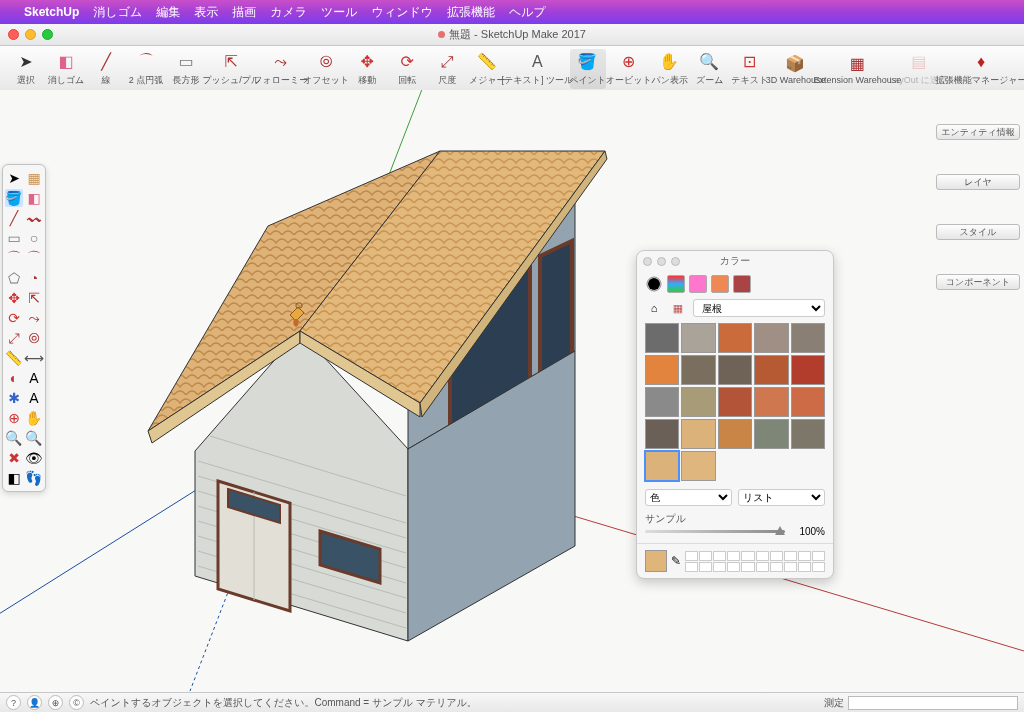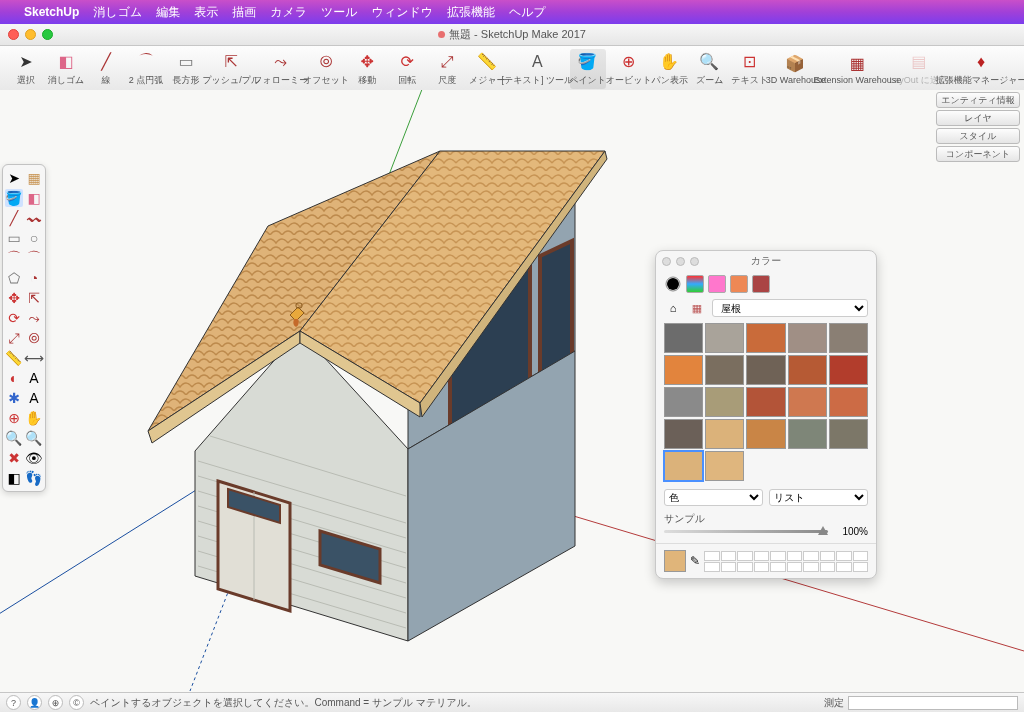--- a/index.html
+++ b/index.html
@@ -32,24 +32,24 @@
 .canvas-area { position: absolute; left: 0; right: 0; top: 90px; bottom: 20px; background: #f8f8f6; overflow: hidden; }
 .canvas-svg { width: 100%; height: 100%; }
 
 
 .tool-palette { position: absolute; left: 2px; top: 164px; width: 44px; background: #f6f6f6; border: 1px solid #c2c2c2; border-radius: 6px; padding: 4px 2px; display: grid; grid-template-columns: 1fr 1fr; gap: 2px; box-shadow: 0 2px 6px rgba(0,0,0,.15); }
 .tp-icon { width: 18px; height: 18px; font-size: 14px; display: flex; align-items: center; justify-content: center; cursor: pointer; }
 .tp-icon.active { background: #cfe2ff; border-radius: 2px; }
 
 
 .tray { position: absolute; right: 4px; top: 92px; display: flex; flex-direction: column; gap: 2px; }
-.tray-btn { width: 84px; height: 16px; background: linear-gradient(#fdfdfd,#e5e5e5); border: 1px solid #bbb; border-radius: 3px; font-size: 9px; color: #555; text-align: center; line-height: 14px; cursor: pointer; }
-
-
-.color-panel { position: absolute; left: 655px; top: 250px; width: 222px; background: #f6f6f6; border: 1px solid #c8c8c8; border-radius: 8px; box-shadow: 0 4px 12px rgba(0,0,0,.2); }
+.tray-btn { width: 84px; height: 16px; background: linear-gradient(#fdfdfd,#e5e5e5); border: 1px solid #bbb; border-radius: 3px; font-size: 9px; color: #555; text-align: center; line-height: 14px; cursor: pointer; margin-top: 32px; }
+
+
+.color-panel { position: absolute; left: 636px; top: 250px; width: 198px; background: #f6f6f6; border: 1px solid #c8c8c8; border-radius: 8px; box-shadow: 0 4px 12px rgba(0,0,0,.2); }
 .cp-titlebar { height: 20px; display: flex; align-items: center; padding: 0 6px; font-size: 10px; color: #666; position: relative; }
 .cp-traffic { display: flex; gap: 5px; }
 .cp-traffic div { width: 9px; height: 9px; border-radius: 50%; background: #ddd; border: 0.5px solid #bbb; }
 .cp-title { position: absolute; left: 50%; transform: translateX(-50%); }
 .cp-tabs { display: flex; gap: 4px; padding: 4px 8px; }
 .cp-tab { width: 18px; height: 18px; display: flex; align-items: center; justify-content: center; border-radius: 2px; cursor: pointer; }
 .cp-picker { padding: 2px 8px; display: flex; align-items: center; gap: 6px; }
 .cp-picker-icon { width: 18px; height: 18px; display: flex; align-items: center; justify-content: center; font-size: 11px; }
 .cp-select { flex: 1; height: 18px; font-size: 10px; border: 1px solid #ccc; border-radius: 3px; background: #fff; padding: 0 4px; }
 .swatch-grid { display: grid; grid-template-columns: repeat(5,1fr); gap: 2px; padding: 4px 8px; }

